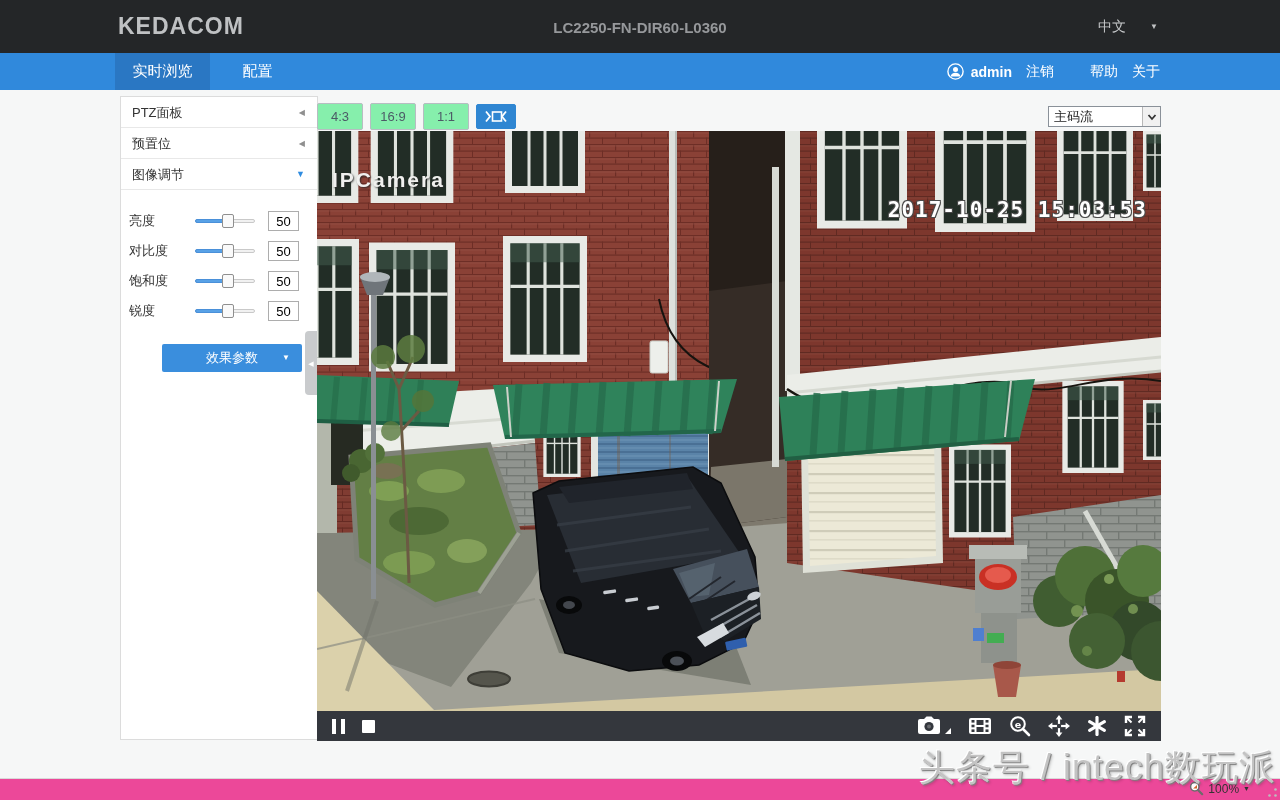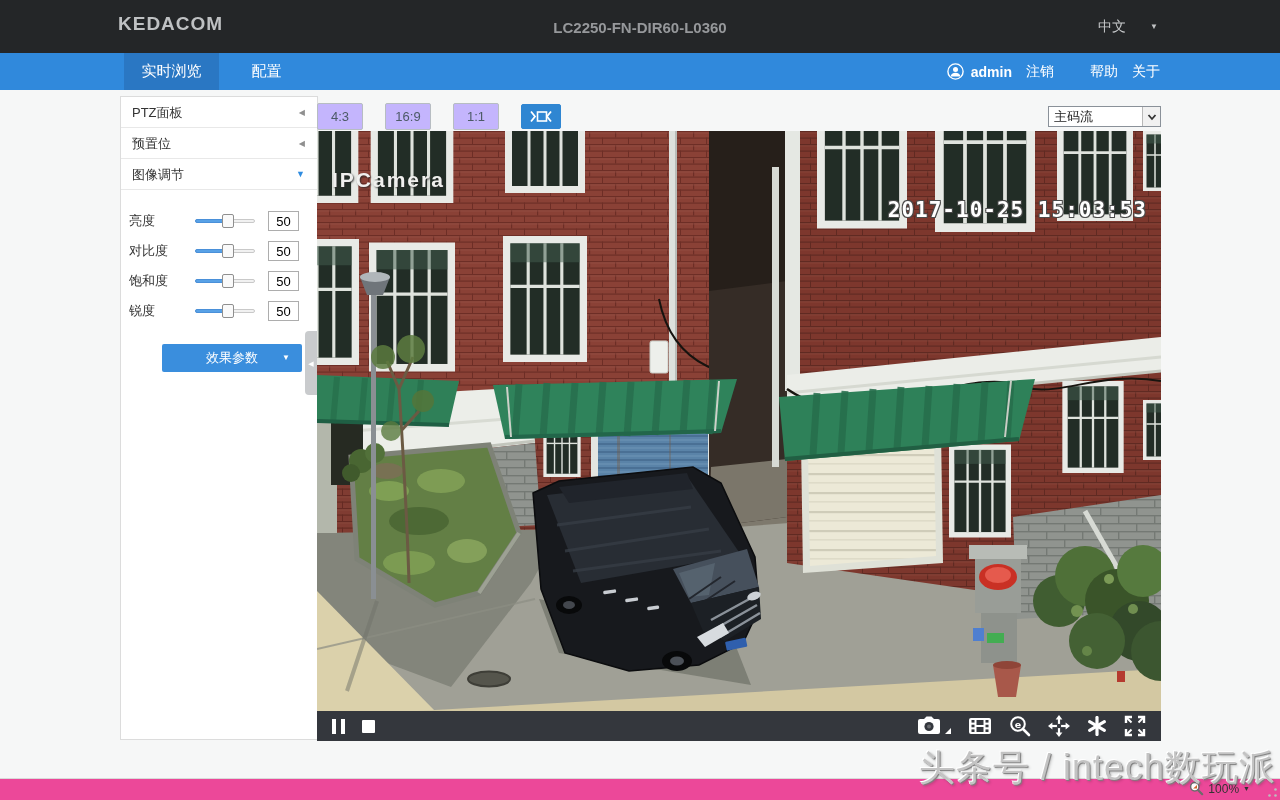--- a/index.html
+++ b/index.html
@@ -2,30 +2,30 @@
 <html><head>
 <meta charset="utf-8">
 <style>
   * { margin:0; padding:0; box-sizing:border-box; }
   html,body { width:1280px; height:800px; overflow:hidden; }
   body { font-family:"Liberation Sans","DejaVu Sans",sans-serif; background:#f6f7f7; position:relative; }
   #stage { position:absolute; left:0; top:0; width:1280px; height:800px; overflow:hidden; }
 
   
   .topbar { position:absolute; left:0; top:0; width:1280px; height:53px; background:#242628; }
-  .logo { position:absolute; left:118px; top:13px; font-size:19px; font-weight:bold; color:#bfc1c3; letter-spacing:1px; }
+  .logo { position:absolute; left:118px; top:13px; font-size:23px; font-weight:bold; color:#bfc1c3; letter-spacing:1px; }
   .dev-title { position:absolute; left:0; top:19px; width:1280px; text-align:center; font-size:15px; font-weight:bold; color:#96989b; }
   .lang-box { position:absolute; right:122px; top:0; height:53px; display:flex; align-items:center; gap:24px; }
   .lang-label { font-size:14px; color:#c6c8ca; }
   .caret { display:inline-block; line-height:1; }
   .caret.lang { font-size:8px; color:#c0c2c4; }
 
   
   .navbar { position:absolute; left:0; top:53px; width:1280px; height:37px; background:#3089dc; }
-  .nav-tabs { position:absolute; left:124px; top:0; height:37px; display:flex; }
+  .nav-tabs { position:absolute; left:115px; top:0; height:37px; display:flex; }
   .nav-tab { width:95px; height:37px; display:flex; align-items:center; justify-content:center; font-size:15px; color:#fff; cursor:pointer; }
   .nav-tab.active { background:#2a77c3; }
   .nav-right { position:absolute; right:120px; top:0; height:37px; display:flex; align-items:center; gap:14px; color:#fff; font-size:14px; }
   .nav-right .user { display:flex; align-items:center; gap:7px; font-weight:bold; }
   .nav-link { cursor:pointer; }
   .nav-gap { width:8px; }
 
   
   .sidebar { position:absolute; left:120px; top:96px; width:198px; height:644px; background:#fff; border:1px solid #dcdcdc; }
   .acc-header { position:relative; height:31px; line-height:31px; padding-left:11px; font-size:13px; color:#333; border-bottom:1px solid #e8e8e8; cursor:pointer; }
@@ -41,21 +41,21 @@
   .val { width:31px; height:20px; margin-left:13px; border:1px solid #adadad; font-size:13px; text-align:center; color:#000000; font-family:"Liberation Sans","DejaVu Sans",sans-serif; }
   .effect-btn { position:relative; margin:18px 0 0 33px; width:140px; height:28px; background:#3a8edd; border:none; border-radius:2px; color:#fff; font-size:13px; cursor:pointer; font-family:inherit; }
   .effect-btn .caret { position:absolute; right:12px; top:10px; font-size:8px; color:#fff; }
 
   
   .collapse-handle { position:absolute; left:305px; top:331px; width:12px; height:64px; background:#c9cbcd; border-radius:4px 0 0 4px; display:flex; align-items:center; justify-content:center; cursor:pointer; }
   .collapse-handle .caret { font-size:7px; color:#fff; }
 
   
   .ptoolbar { position:absolute; left:317px; top:103px; width:844px; height:27px; display:flex; align-items:center; }
-  .aspect-btn { width:46px; height:27px; margin-right:22px; background:#c4b5fd; border:1px solid #b7bdc2; border-radius:2px; font-size:13px; color:#4c5a66; cursor:pointer; font-family:inherit; }
+  .aspect-btn { width:46px; height:27px; margin-right:7px; background:#86efac; border:1px solid #b7bdc2; border-radius:2px; font-size:13px; color:#4c5a66; cursor:pointer; font-family:inherit; }
   .fit-btn { width:40px; height:25px; background:#2f86d2; border:1px solid #2f86d2; border-radius:2px; display:flex; align-items:center; justify-content:center; cursor:pointer; }
   .stream-select { margin-left:auto; width:113px; height:21px; border:1px solid #8a9199; background:#fff; display:flex; align-items:center; cursor:pointer; }
   .stream-select .sel-text { flex:1; font-size:13px; color:#222; padding-left:5px; }
   .sel-btn { width:18px; height:100%; background:#f1f1f1; border-left:1px solid #b8b8b8; display:flex; align-items:center; justify-content:center; }
 
   
   .video { position:absolute; left:317px; top:131px; width:844px; height:580px; background:#6b6b66; overflow:hidden; }
   .video svg { display:block; width:100%; height:100%; }
   .cam-label { position:absolute; left:15px; top:37px; font-size:21px; font-weight:bold; letter-spacing:2px; color:#f0f0ee; text-shadow:1px 1px 2px rgba(40,40,40,.85); }
   .timestamp { position:absolute; right:14px; top:37px; font-size:21px; font-weight:bold; color:#fff; font-family:"DejaVu Sans Mono","Liberation Mono",monospace; letter-spacing:1px; text-shadow:-1px -1px 0 #4a4a4a,1px 1px 0 #4a4a4a,1px -1px 0 #4a4a4a,-1px 1px 0 #4a4a4a;margin-top:30px; }

